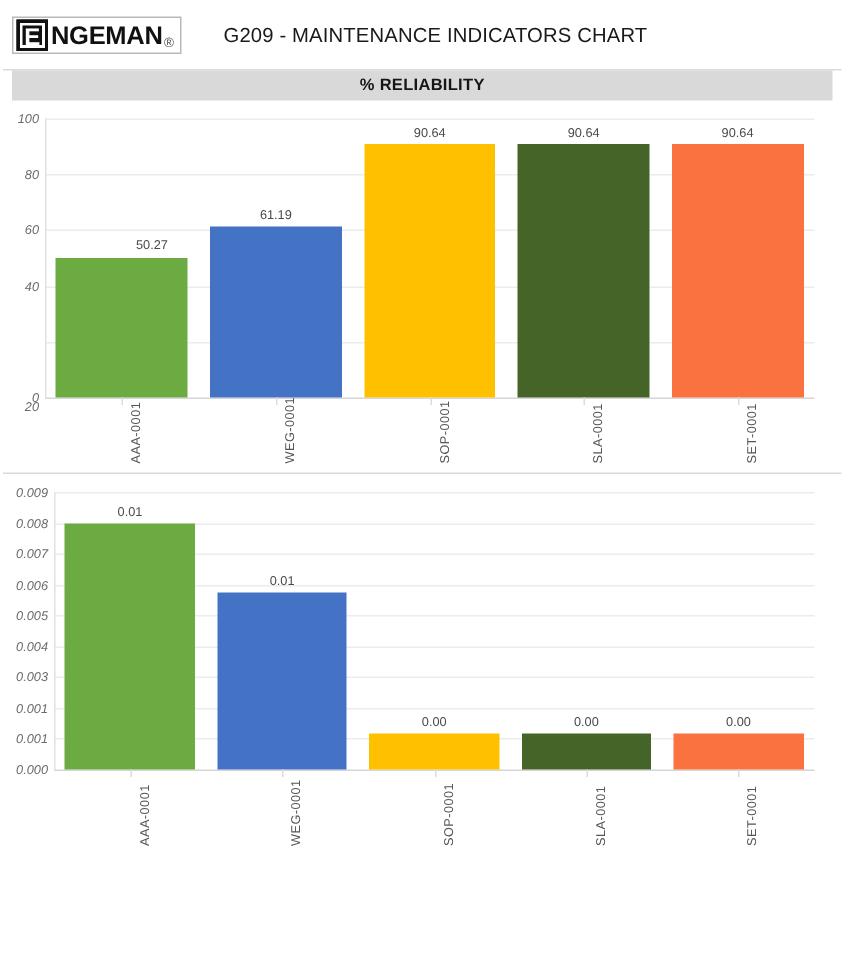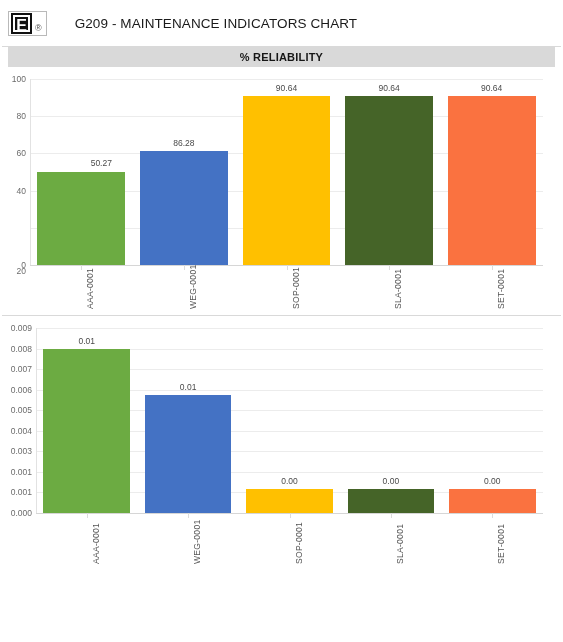--- a/index.html
+++ b/index.html
@@ -112,20 +112,21 @@
     background: #e2e2e2;
   }
   .ytick {
     position: absolute;
     right: 100%;
     margin-right: 4px;
     transform: translateY(-50%);
     font-size: 8.5px;
     color: #6b6b6b;
     white-space: nowrap;
+    font-style: italic;
   }
   .bar {
     position: absolute;
     bottom: 0;
   }
   .bar-label {
     position: absolute;
     transform: translateX(-50%);
     font-size: 8.5px;
     color: #4a4a4a;
@@ -148,20 +149,21 @@
   }
 </style>
 </head>
 <body>
 
 <div id="app">
 
   <div class="header">
     <div class="logo">
       <div class="logo-e">E</div>
+      <div class="logo-word">NGEMAN</div>
       <div class="logo-reg">®</div>
     </div>
     <div class="doc-title">G209  -  MAINTENANCE INDICATORS CHART</div>
   </div>
 
   <div class="panel-divider"></div>
 
   <div class="panel">
     <div class="chart-title-bar">
       <span>% RELIABILITY</span>
@@ -178,21 +180,21 @@
           <div class="ytick" style="top: 74.4px;">60</div>
           <div class="gridline" style="top: 37.2px;"></div>
           <div class="ytick" style="top: 37.2px;">80</div>
           <div class="gridline" style="top: 0px;"></div>
           <div class="ytick" style="top: 0px;">100</div>
           <div class="y-axis-line" style="left: 0px;"></div>
           <div class="bar" style="left: 7.4385px; width: 87.723px; height: 93.5022px; background: rgb(108, 171, 66);"></div>
           <div class="bar-label" style="left: 51.3px; top: 79.4978px; padding-left: 40px;">50.27</div>
           <div class="xtick-mark" style="left: 51.3px; top: 186px; height: 5px;"></div>
           <div class="bar" style="left: 110.038px; width: 87.723px; height: 113.813px; background: rgb(68, 114, 196);"></div>
-          <div class="bar-label" style="left: 153.9px; top: 59.1866px;">86.28</div>
+          <div class="bar-label" style="left: 153.9px; top: 59.1866px;">61.19</div>
           <div class="xtick-mark" style="left: 153.9px; top: 186px; height: 5px;"></div>
           <div class="bar" style="left: 212.638px; width: 87.723px; height: 168.59px; background: rgb(255, 192, 0);"></div>
           <div class="bar-label" style="left: 256.5px; top: 4.4096px;">90.64</div>
           <div class="xtick-mark" style="left: 256.5px; top: 186px; height: 5px;"></div>
           <div class="bar" style="left: 315.238px; width: 87.723px; height: 168.59px; background: rgb(69, 100, 40);"></div>
           <div class="bar-label" style="left: 359.1px; top: 4.4096px;">90.64</div>
           <div class="xtick-mark" style="left: 359.1px; top: 186px; height: 5px;"></div>
           <div class="bar" style="left: 417.839px; width: 87.723px; height: 168.59px; background: rgb(250, 114, 64);"></div>
           <div class="bar-label" style="left: 461.7px; top: 4.4096px;">90.64</div>
           <div class="xtick-mark" style="left: 461.7px; top: 186px; height: 5px;"></div>

